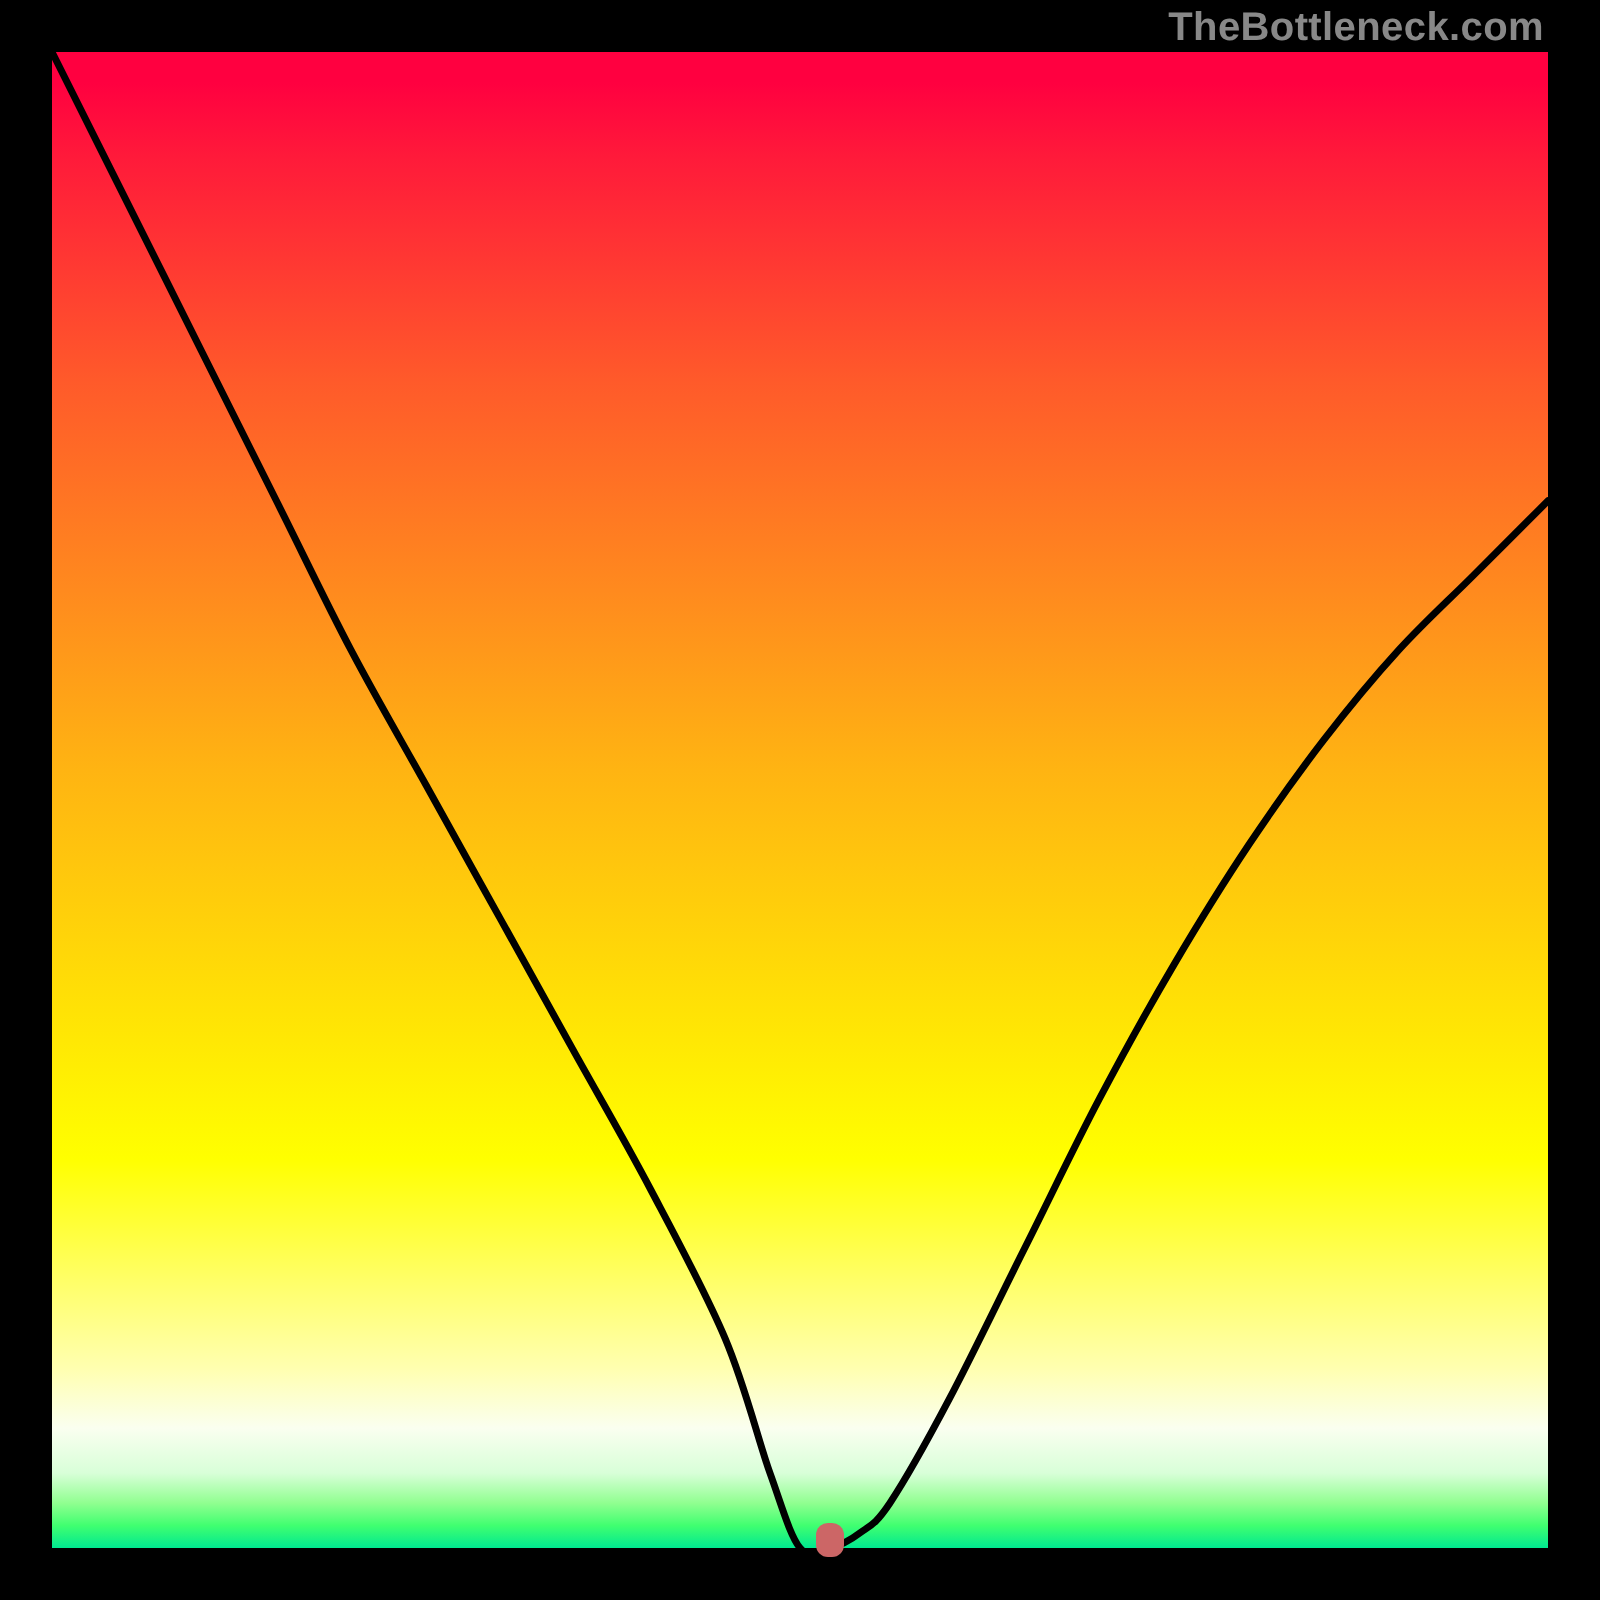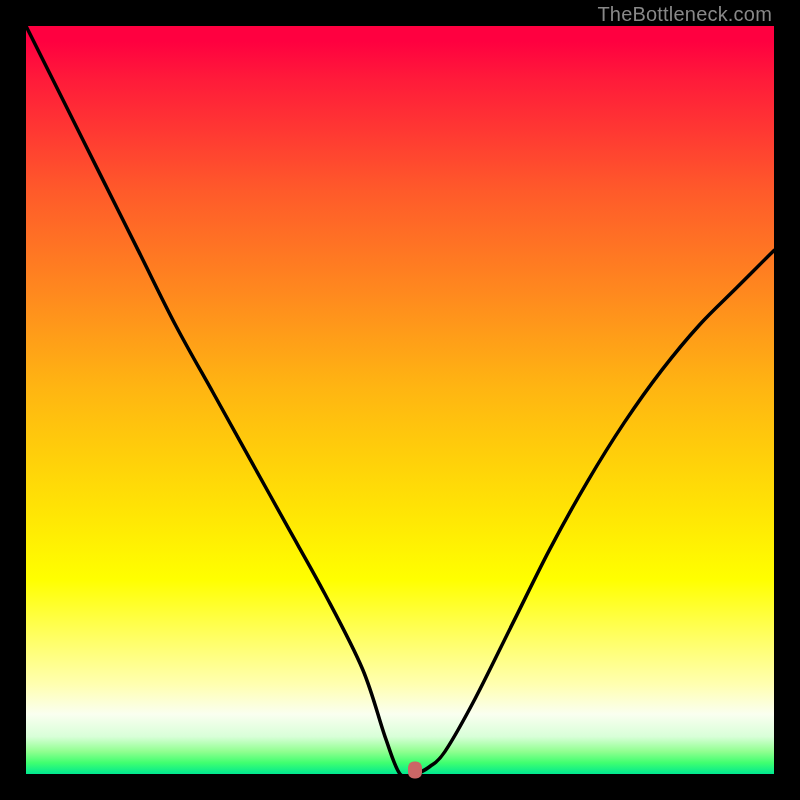--- a/index.html
+++ b/index.html
@@ -35,21 +35,21 @@
       #00e890 100%
     );
   }
   .watermark {
     position: absolute;
     top: 3px;
     right: 28px;
     color: #888;
     font-family: Arial, Helvetica, sans-serif;
     font-size: 20px;
-    font-weight: 400;
+    font-weight: 700;
     letter-spacing: 0.2px;
   }
   svg.curve {
     position: absolute;
     left: 0; top: 0;
     width: 748px;
     height: 748px;
     overflow: visible;
   }
   .marker {

